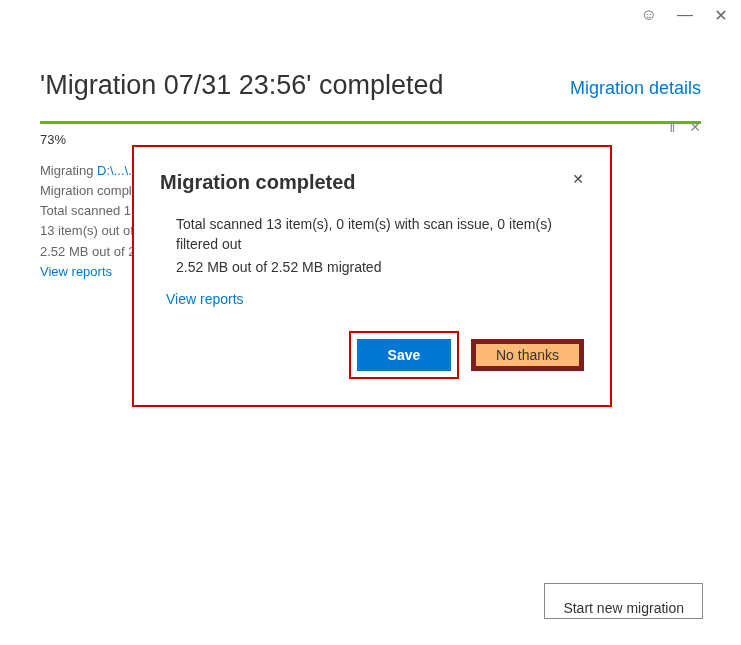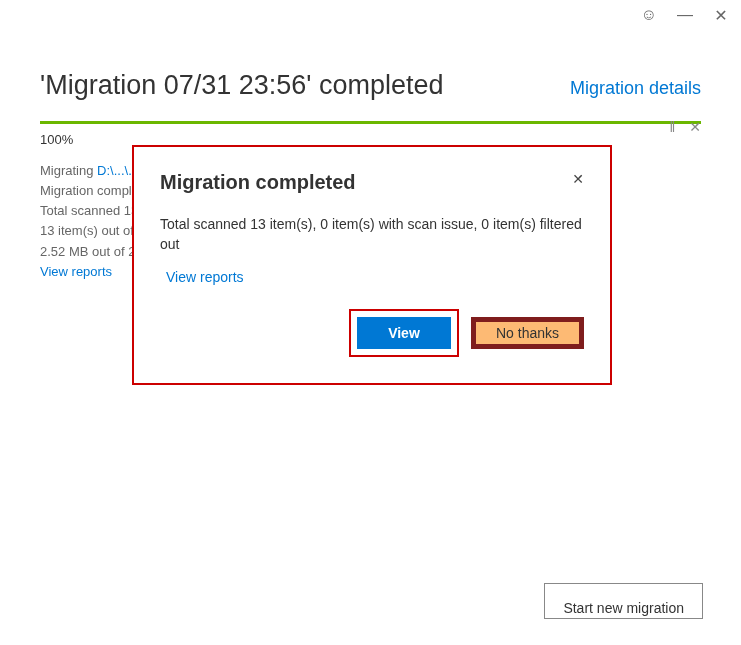--- a/index.html
+++ b/index.html
@@ -118,20 +118,21 @@
       background: none;
       border: none;
     }
     .dialog-body {
       font-size: 14px;
       color: #333;
       line-height: 1.45;
     }
     .dialog-body p {
       margin-bottom: 2px;
+      margin-left: 16px;
     }
     .dialog-link {
       color: #0078d4;
       cursor: pointer;
       display: inline-block;
       margin-top: 10px;
       margin-left: 6px;
       font-size: 14px;
     }
     .dialog-question {
@@ -198,21 +199,21 @@
 </div>
 
 <div class="progress-section">
   <div class="progress-bar-outer">
     <div class="progress-bar-inner"></div>
   </div>
   <div class="progress-controls">
     <span>‖</span>
     <span>✕</span>
   </div>
-  <div class="progress-percent">100%</div>
+  <div class="progress-percent">73%</div>
 </div>
 
 <div class="status-lines">
   <div>
     <span>Migrating</span>
     <span class="path">D:\...\..</span>
   </div>
   <div>Migration completed</div>
   <div>Total scanned 13</div>
   <div>13 item(s) out of</div>
@@ -220,25 +221,26 @@
   <div class="link">View reports</div>
 </div>
 
 <div class="dialog">
   <div class="dialog-header">
     <h2>Migration completed</h2>
     <button class="dialog-close">✕</button>
   </div>
   <div class="dialog-body">
     <p>Total scanned 13 item(s), 0 item(s) with scan issue, 0 item(s) filtered out</p>
+    <p>2.52 MB out of 2.52 MB migrated</p>
     <span class="dialog-link">View reports</span>
   </div>
   <div class="dialog-buttons">
     <div class="save-wrap">
-      <button class="btn btn-primary">View</button>
+      <button class="btn btn-primary">Save</button>
     </div>
     <button class="btn btn-secondary">No thanks</button>
   </div>
 </div>
 
 <div class="footer">
   <button class="btn-start">Start new migration</button>
 </div>
 
 </body></html>

